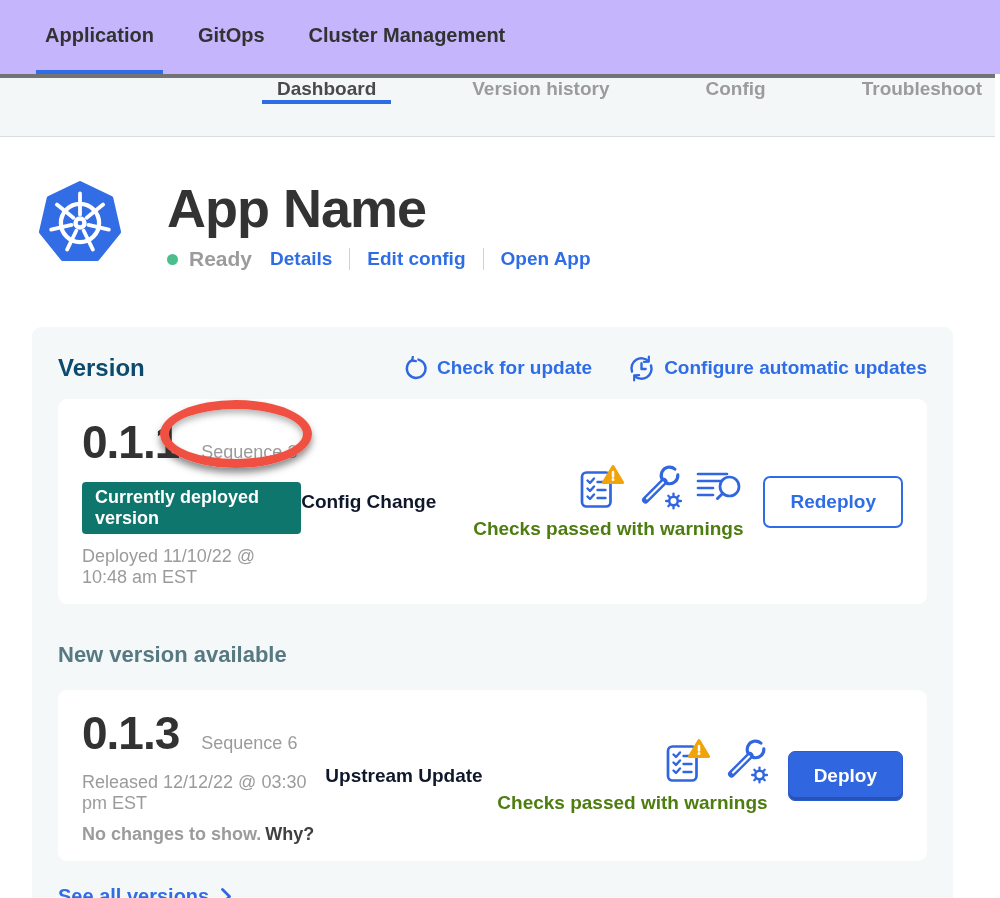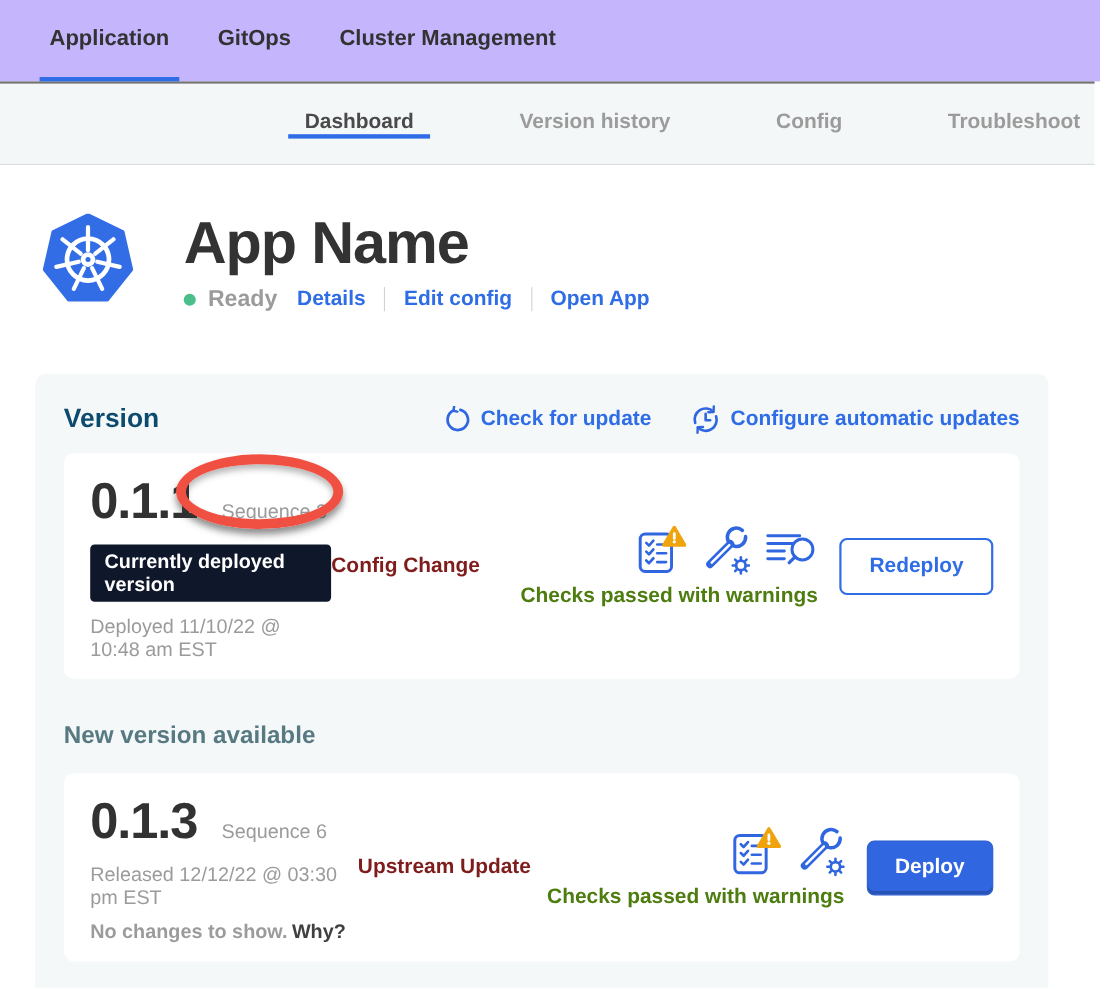--- a/index.html
+++ b/index.html
@@ -6,22 +6,22 @@
   html, body { width: 1000px; height: 898px; background: #fff; overflow: hidden;
     font-family: "Liberation Sans", sans-serif; color: #323232; }
 
   
   .topnav { height: 74px; display: flex; align-items: stretch; padding-left: 36px; background: #c4b5fd; }
   .topnav-item { display: flex; align-items: center; padding: 0 9px; margin-right: 26px;
     font-size: 20px; font-weight: 600; color: #323232; border-bottom: 4px solid transparent; cursor: pointer; }
   .topnav-item.active { font-weight: 700; border-bottom-color: #2f6de6; }
 
   
-  .subnav { height: 76px; width: 995px; background: #f4f7f8; border-top: 2px solid #737373;
-    border-bottom: 1px solid #d8dde0; display: flex; align-items: center; padding-left: 262px;
+  .subnav { height: 63px; width: 995px; background: #f4f7f8; border-top: 4px solid #737373;
+    border-bottom: 1px solid #d8dde0; display: flex; align-items: flex-start; padding-left: 262px;
     gap: 66px; overflow: hidden; }
   .subnav-item { display: flex; align-items: center; padding: 0 15px; font-size: 19px; font-weight: 600;
     color: #9b9b9b; border-bottom: 4px solid transparent; white-space: nowrap; cursor: pointer; }
   .subnav-item.active { color: #4a4a4a; border-bottom-color: #2f6de6; }
 
   
   .app-header { margin: 44px 0 0 38px; display: flex; gap: 45px; }
   .app-logo { width: 84px; height: 84px; flex: 0 0 84px; }
   .app-title { font-size: 54px; font-weight: 800; letter-spacing: -1px; color: #333; line-height: 1.0; }
   .status-row { margin-top: 12px; display: flex; align-items: center; }
@@ -41,26 +41,26 @@
   .release-card { background: #fff; border-radius: 9px; margin-top: 17px; padding: 16px 24px;
     display: flex; align-items: center; }
   .release-left { flex: 1; min-width: 0; }
   .version-line { display: flex; align-items: baseline; position: relative; }
   .version-number { font-size: 46px; font-weight: 800; color: #323232; letter-spacing: -1px; }
   .sequence { margin-left: 22px; font-size: 18px; color: #9b9b9b; }
   .annotation-ellipse { position: absolute; left: 78px; top: -15px; width: 152px; height: 68px;
     border: 9px solid #f05042; border-radius: 50%;
     box-shadow: 0 5px 7px rgba(50,50,50,0.55), inset 0 4px 6px rgba(50,50,50,0.35);
     pointer-events: none; }
-  .deployed-badge { display: inline-block; margin-top: 13px; background: #0f172a; color: #fff;
+  .deployed-badge { display: inline-block; margin-top: 13px; background: #0f766e; color: #fff;
     font-size: 18px; font-weight: 700; padding: 5px 13px; border-radius: 4px; }
   .meta-text { margin-top: 12px; font-size: 18px; font-weight: 400; color: #9b9b9b; }
   .no-changes { margin-top: 10px; font-size: 18px; font-weight: 700; color: #9b9b9b; }
   .why-link { color: #404040; cursor: pointer; margin-left: 4px; }
-  .source-label { width: 172px; font-size: 19px; font-weight: 700; color: #7f1d1d; flex: 0 0 172px; }
+  .source-label { width: 172px; font-size: 19px; font-weight: 700; color: #0f172a; flex: 0 0 172px; }
   .checks-col { display: flex; flex-direction: column; align-items: flex-end; margin-right: 20px; }
   .icons-row { display: flex; align-items: center; gap: 14px; }
   .icon-btn { color: #3066e0; cursor: pointer; display: flex; }
   .checks-text { margin-top: 8px; align-self: center; font-size: 19px; font-weight: 700;
     color: #4d7c0f; white-space: nowrap; cursor: pointer; }
   .btn { font-size: 19px; font-weight: 700; border-radius: 7px; padding: 13px 25px; cursor: pointer;
     font-family: "Liberation Sans", sans-serif; white-space: nowrap; }
   .btn-outline { background: #fff; border: 2px solid #2f6de6; color: #2f6de6; }
   .btn-primary { background: #3066e0; border: 1px solid #2b5ccc; color: #fff;
     box-shadow: inset 0 -3px 0 rgba(0,0,0,0.18); }

